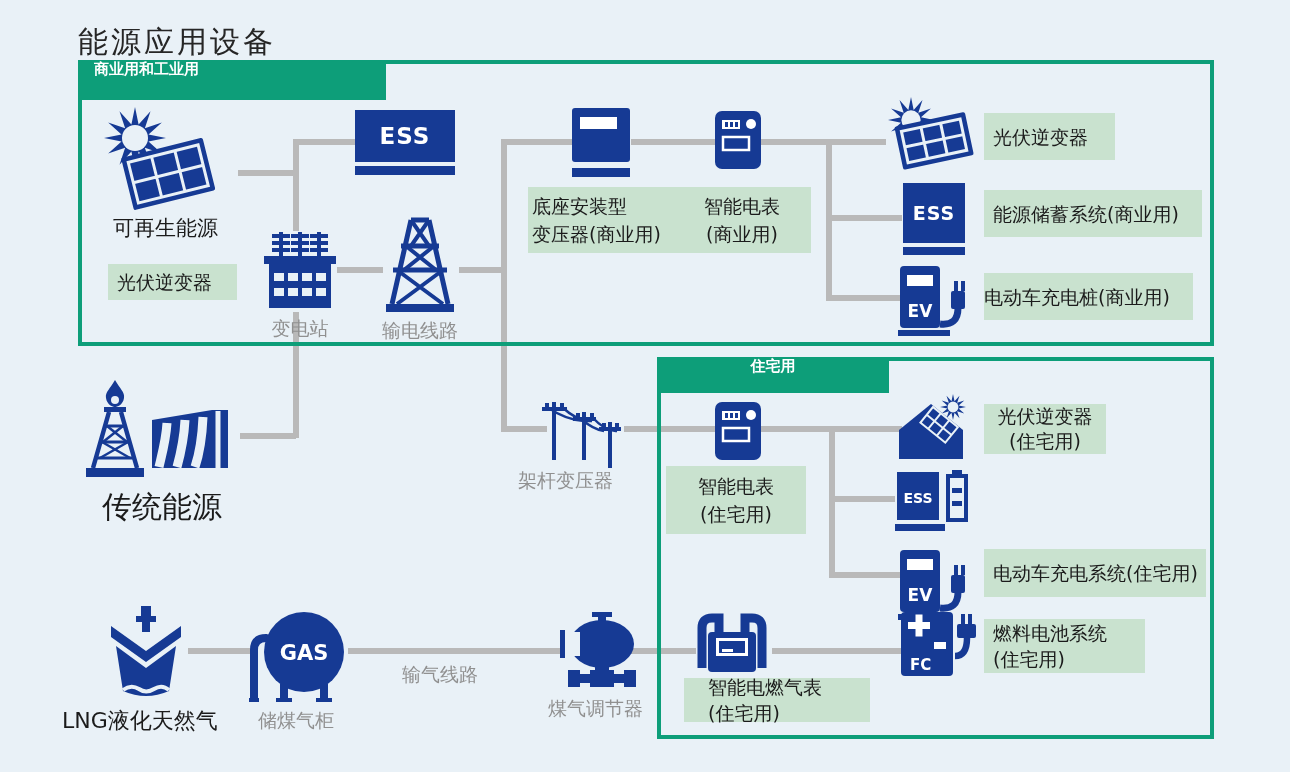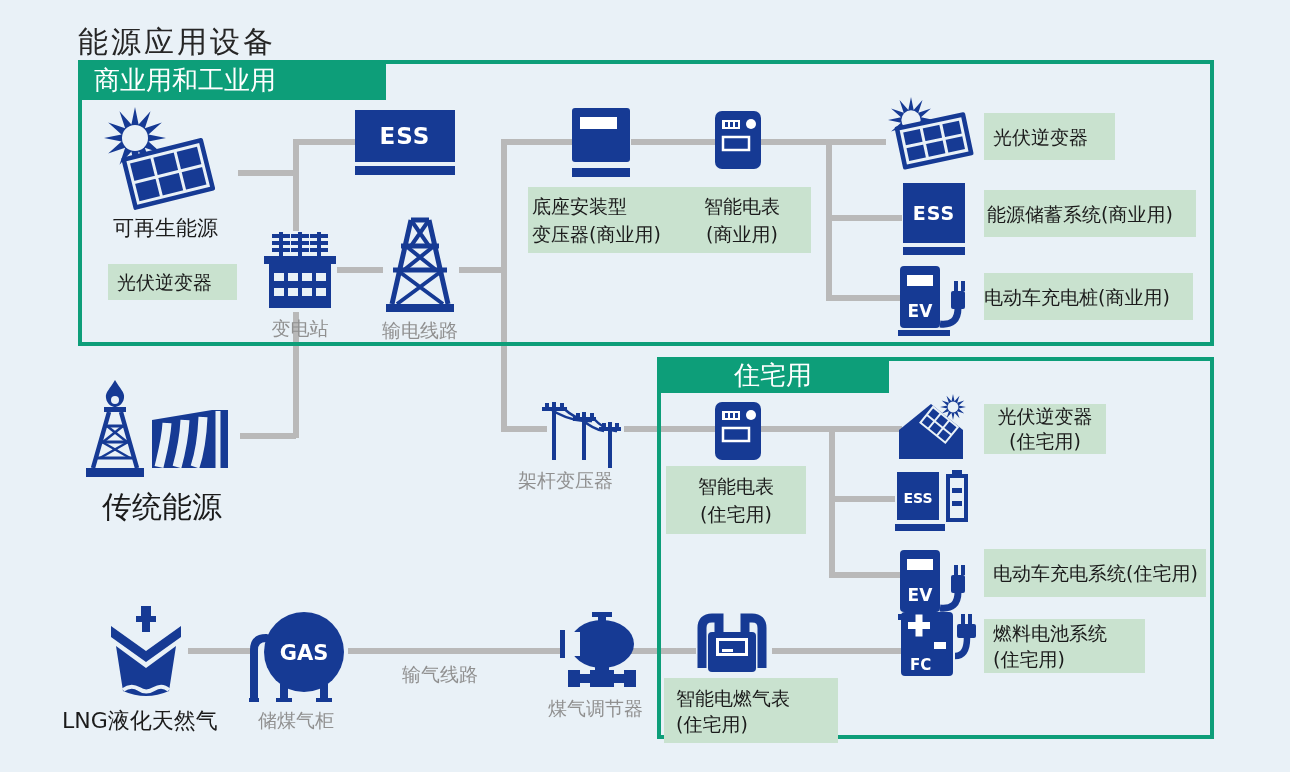--- a/index.html
+++ b/index.html
@@ -1,21 +1,21 @@
 <!DOCTYPE html>
 <html><head>
 <meta charset="utf-8">
 <style>
   html,body{margin:0;padding:0;background:#e9f1f7;}
   .canvas{position:relative;width:1290px;height:772px;background:#e9f1f7;overflow:hidden;
           font-family:"DejaVu Sans","Liberation Sans",sans-serif;}
   .hline,.vline{position:absolute;background:#b9b9b9;}
   .frame{position:absolute;border:4px solid #0d9e79;box-sizing:border-box;background:transparent;}
-  .band{position:absolute;background:#0d9e79;color:#ffffff;font-weight:normal;font-size:26px;
-        display:flex;align-items:center;}
+  .band{position:absolute;background:#0d9e79;color:#ffffff;font-weight:bold;font-size:15px;
+        display:flex;}
   .tag{position:absolute;background:#c9e2cf;color:#1b1b1b;font-size:19px;line-height:28px;
        display:flex;flex-direction:column;justify-content:center;}
   .tag.center{align-items:center;text-align:center;}
   .cap{position:absolute;color:#909090;font-size:19px;white-space:nowrap;text-align:center;}
   .dark{position:absolute;color:#1b1b1b;font-size:21px;font-weight:500;white-space:nowrap;}
   .essbox{position:absolute;background:#163a94;color:#fff;font-weight:bold;
           display:flex;align-items:center;justify-content:center;letter-spacing:1px;}
   .bluebar{position:absolute;background:#163a94;}
   .title{position:absolute;color:#262626;font-size:30px;font-weight:500;letter-spacing:3px;white-space:nowrap;}
   svg.icon{position:absolute;overflow:visible;}
@@ -159,21 +159,21 @@
       <g stroke="#e9f1f7" stroke-width="3" fill="none">
         <rect x="20" y="30" width="60" height="32"></rect>
         <path d="M20,46 H80 M40,30 V62 M60,30 V62"></path>
       </g>
     </g>
   </svg>
   <div class="tag" style="left:984px;top:113px;width:122px;height:47px;padding-left:9px">光伏逆变器</div>
 
   <div class="essbox" style="left:903px;top:183px;width:62px;height:60px;font-size:19px">ESS</div>
   <div class="bluebar" style="left:903px;top:247px;width:62px;height:8px"></div>
-  <div class="tag" style="left:984px;top:190px;width:209px;height:47px;padding-left:3px">能源储蓄系统(商业用)</div>
+  <div class="tag" style="left:984px;top:190px;width:209px;height:47px;padding-left:9px">能源储蓄系统(商业用)</div>
 
   <svg class="icon" style="left:898px;top:254px" width="80" height="82" viewBox="0 0 80 82">
     <rect x="2" y="12" width="40" height="62" rx="4" fill="#163a94"></rect>
     <rect x="9" y="21" width="26" height="11" fill="#ffffff"></rect>
     <text x="22" y="63" font-size="17" text-anchor="middle">EV</text>
     <rect x="0" y="76" width="52" height="6" fill="#163a94"></rect>
     <path d="M42,70 Q60,72 60,54" stroke="#163a94" stroke-width="7" fill="none"></path>
     <rect x="53" y="37" width="14" height="18" rx="2" fill="#163a94"></rect>
     <rect x="56" y="27" width="4" height="10" fill="#163a94"></rect>
       <rect x="63" y="27" width="4" height="10" fill="#163a94"></rect>
@@ -289,21 +289,21 @@
   <svg class="icon" style="left:695px;top:610px" width="74" height="64" viewBox="0 0 74 64">
     <g stroke="#163a94" stroke-width="9" fill="none">
       <path d="M7,58 L7,18 Q7,8 17,8 L24,8 L24,22"></path>
       <path d="M67,58 L67,18 Q67,8 57,8 L50,8 L50,22"></path>
     </g>
     <rect x="13" y="22" width="48" height="40" rx="4" fill="#163a94"></rect>
     <rect x="21" y="28" width="32" height="18" fill="#ffffff"></rect>
     <rect x="24" y="31" width="26" height="12" fill="#163a94"></rect>
     <rect x="27" y="39" width="11" height="3" fill="#ffffff"></rect>
   </svg>
-  <div class="tag" style="left:664px;top:678px;width:162px;height:65px;padding-left:12px;line-height:26px">
+  <div class="tag" style="left:684px;top:678px;width:162px;height:44px;padding-left:24px;line-height:26px">
     <div>智能电燃气表</div>
     <div>(住宅用)</div>
   </div>
 
   <svg class="icon" style="left:103px;top:606px" width="86" height="96" viewBox="0 0 86 96" fill="#163a94">
     <rect x="38" y="0" width="10" height="10"></rect>
     <rect x="33" y="10" width="20" height="6"></rect>
     <rect x="39" y="16" width="8" height="10"></rect>
     <path d="M8,20 L43,45 L78,20 L78,31 L43,56 L8,31 Z"></path>
     <path d="M13,40 L43,62 L73,40 L66,85 Q43,95 20,85 Z"></path>

